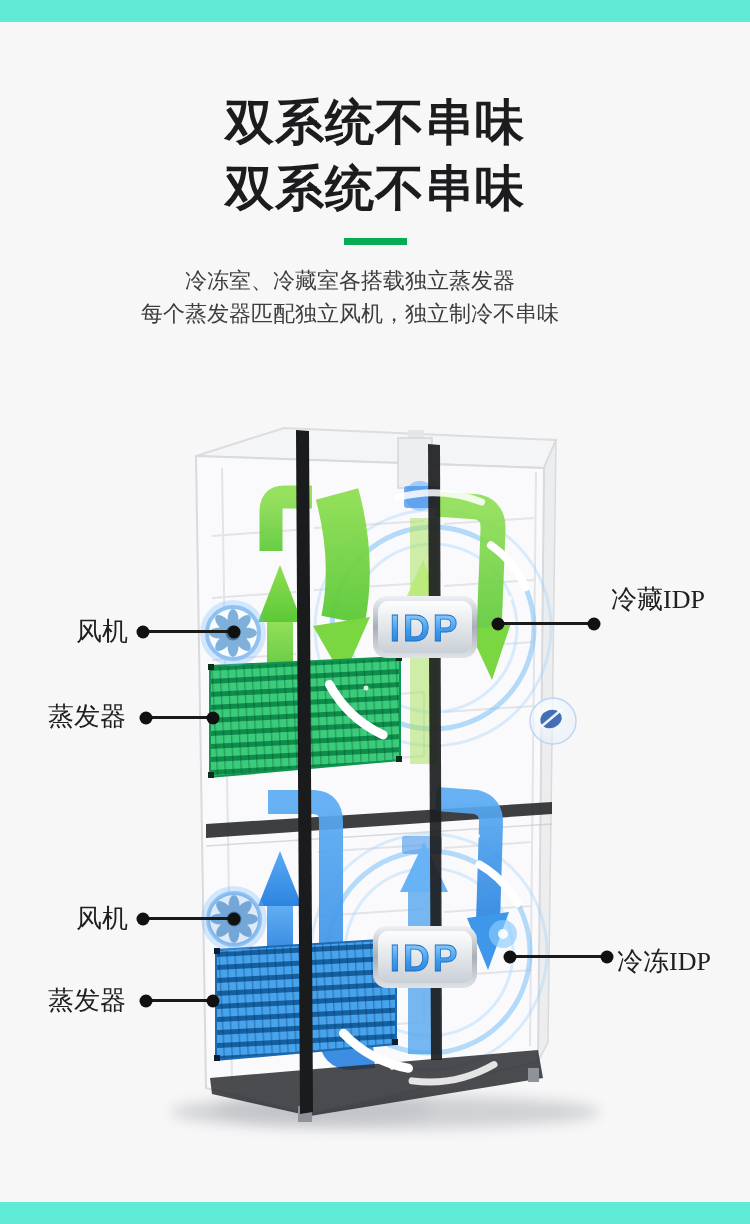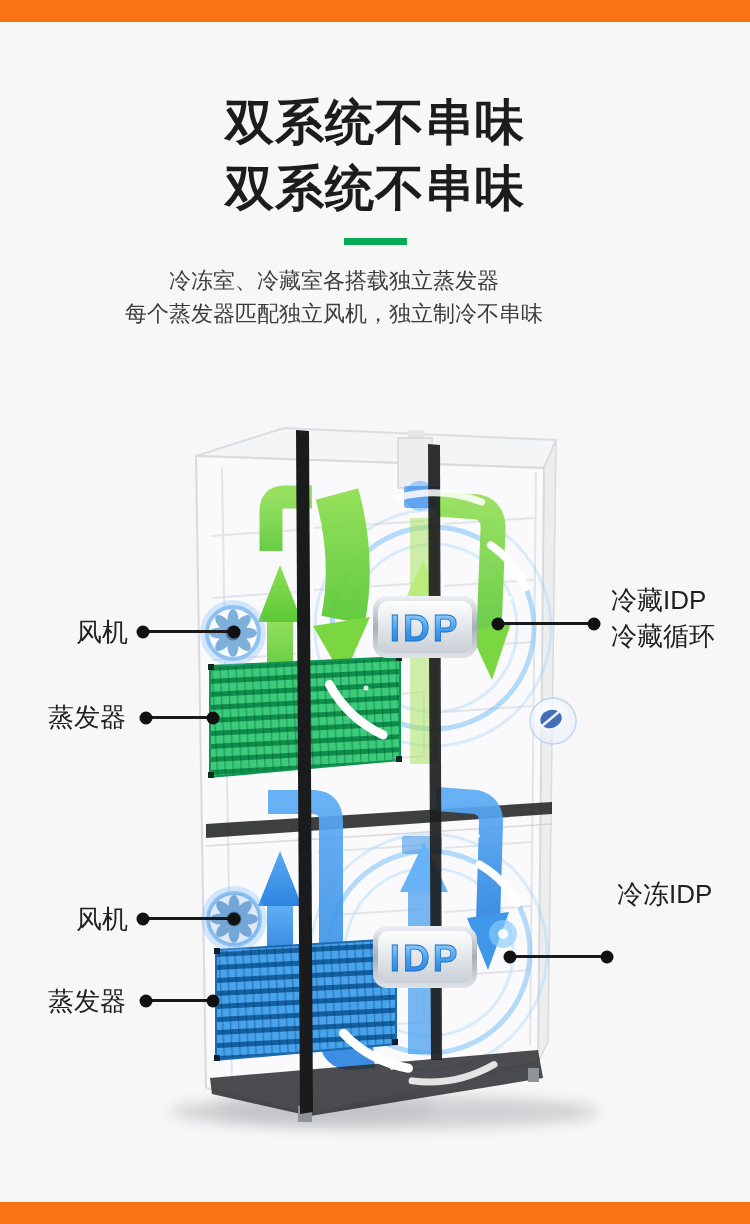--- a/index.html
+++ b/index.html
@@ -1,54 +1,54 @@
 <!DOCTYPE html>
 <html><head>
 <meta charset="utf-8">
 <style>
   html,body{margin:0;padding:0;background:#ffffff;}
   .page{
     position:relative;width:750px;height:1224px;margin:0 auto;overflow:hidden;
-    background:#f97316;font-family:"Liberation Sans","DejaVu Sans",sans-serif;
+    background:#5eead4;font-family:"Liberation Sans","DejaVu Sans",sans-serif;
   }
   .gray-panel{position:absolute;left:0;top:22px;width:750px;height:1180px;background:#f7f7f8;}
   .title-line{position:absolute;left:0;width:750px;text-align:center;
     font-size:49px;font-weight:900;color:#1c1c1e;letter-spacing:1px;line-height:60px;}
   #title1{top:92px;}
   #title2{top:158px;}
   .divider-bar{position:absolute;left:344px;top:238px;width:63px;height:7px;background:#07ab56;}
-  .subtitle-line{position:absolute;left:0;width:668px;text-align:center;
+  .subtitle-line{position:absolute;left:16px;width:668px;text-align:center;
     font-size:22px;color:#3d3d3d;line-height:33px;}
   #sub1{top:264px;}
   #sub2{top:297px;}
 
   .illustration{position:absolute;left:0;top:0;width:750px;height:1224px;}
   .fridge-svg{position:absolute;left:0;top:0;width:750px;height:1224px;pointer-events:none;}
 
-  .callout-text{position:absolute;font-size:26px;color:#202020;font-weight:500;line-height:34px;white-space:nowrap;}
+  .callout-text{position:absolute;font-size:26px;color:#202020;font-weight:500;line-height:34px;white-space:nowrap;font-family:Liberation Serif, serif;}
   .callout-text.two-line span{display:block;line-height:36px;}
   .callout-line{position:absolute;height:3px;background:#1a1a1a;}
   .callout-line::before,.callout-line::after{
     content:"";position:absolute;top:50%;width:13px;height:13px;border-radius:50%;
     background:#111;transform:translate(-50%,-50%);}
   .callout-line::before{left:0;}
   .callout-line::after{left:100%;}
 
   #line-fan-top{left:143px;top:630px;width:91px;}
   #label-fan-top{left:76px;top:615px;}
   #line-evap-top{left:146px;top:716px;width:67px;}
   #label-evap-top{left:48px;top:700px;}
   #line-fan-bottom{left:143px;top:917px;width:91px;}
   #label-fan-bottom{left:76px;top:902px;}
   #line-evap-bottom{left:146px;top:999px;width:67px;}
   #label-evap-bottom{left:48px;top:984px;}
   #line-fridge{left:498px;top:622px;width:96px;}
   #label-fridge{left:611px;top:582px;}
   #line-freezer{left:510px;top:955px;width:97px;}
-  #label-freezer{left:617px;top:876px;text-align:right;}
+  #label-freezer{left:617px;top:944px;text-align:right;}
 </style>
 </head>
 <body>
 
 <div class="page">
   <div class="gray-panel"></div>
 
   <div id="title1" class="title-line">双系统不串味</div>
   <div id="title2" class="title-line">双系统不串味</div>
   <div class="divider-bar"></div>
@@ -275,21 +275,20 @@
     <div id="line-evap-top" class="callout-line"></div>
 
     <span id="label-fan-bottom" class="callout-text">风机</span>
     <div id="line-fan-bottom" class="callout-line"></div>
 
     <span id="label-evap-bottom" class="callout-text">蒸发器</span>
     <div id="line-evap-bottom" class="callout-line"></div>
 
     <div id="label-fridge" class="callout-text two-line">
       <span>冷藏IDP</span>
-      <span>冷藏循环</span>
     </div>
     <div id="line-fridge" class="callout-line"></div>
 
     <div id="label-freezer" class="callout-text two-line">
       <span>冷冻IDP</span>
     </div>
     <div id="line-freezer" class="callout-line"></div>
   </div>
 </div>
 

